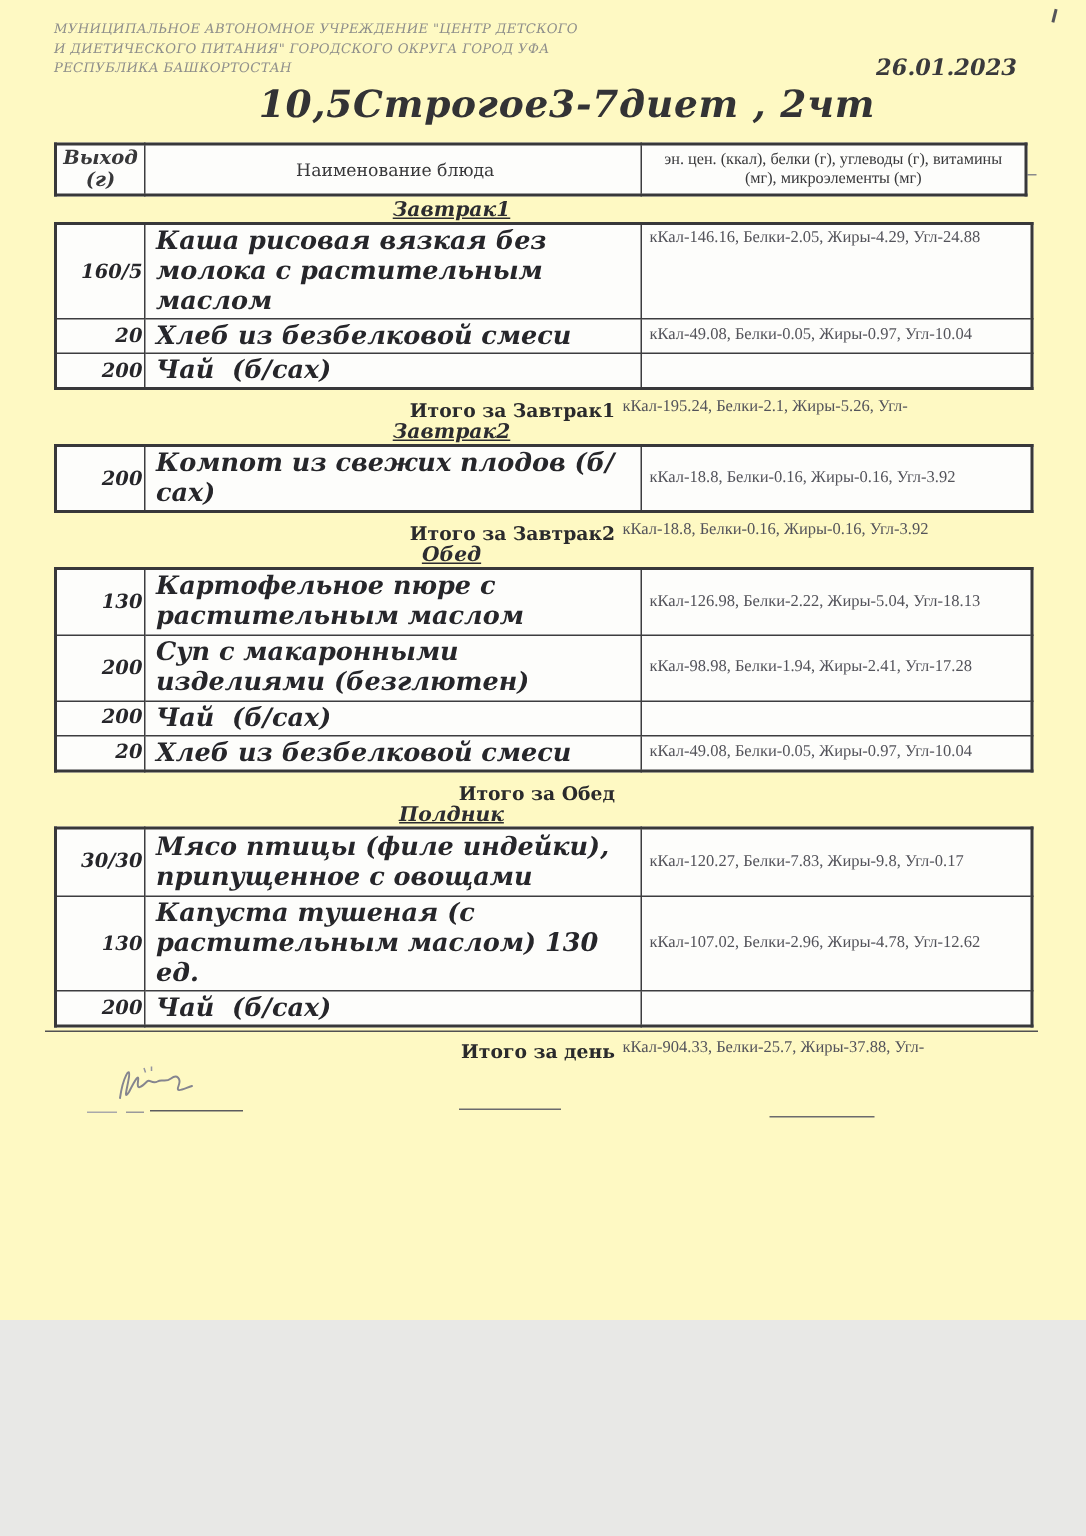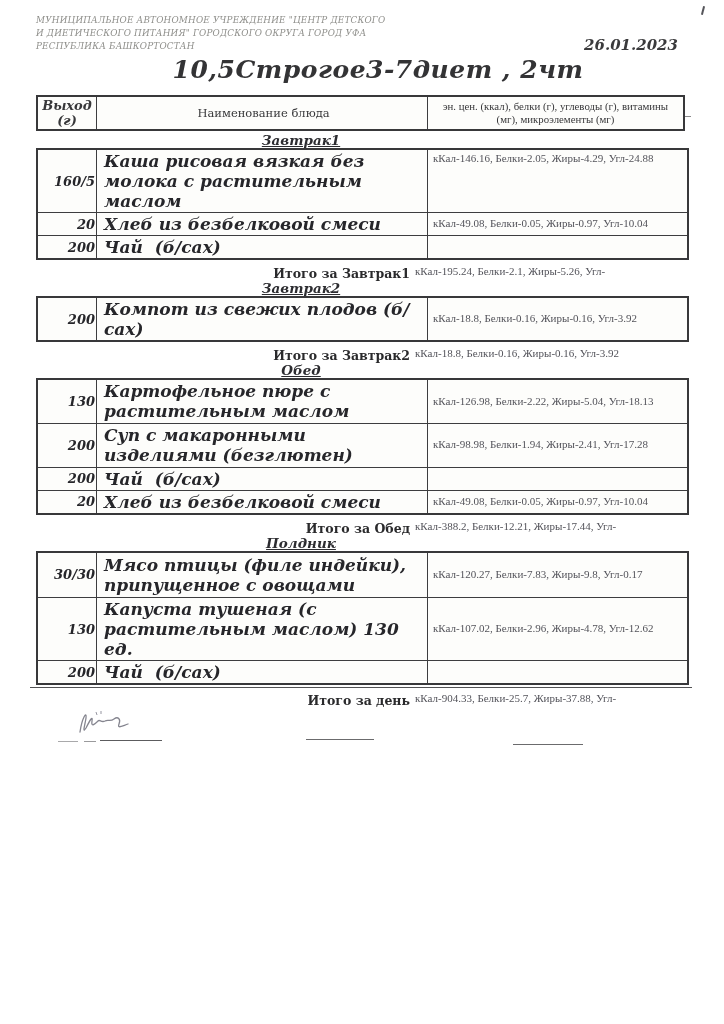--- a/index.html
+++ b/index.html
@@ -1,18 +1,18 @@
 <!DOCTYPE html>
 <html><head>
 <meta charset="utf-8">
 <style>
   html,body{margin:0;padding:0;background:#e8e8e6;}
   .page{
-    position:relative;width:724px;height:1024px;margin:0 auto;
-    background:#ffffff;overflow:hidden;
+    position:relative;width:724px;height:880px;margin:0 auto;
+    background:#fef9c3;overflow:hidden;
     font-family:"DejaVu Serif",serif;color:#2a2a2e;
   }
   
   .org-header{
     position:absolute;left:36px;top:14px;width:360px;
     font-size:8.8px;font-style:italic;color:#8f8f8b;
     line-height:1.5;letter-spacing:0.2px;
   }
   .doc-date{
     position:absolute;right:46px;top:36px;
@@ -163,21 +163,20 @@
       </tr>
       <tr class="h23">
         <td class="c-portion">20</td>
         <td class="c-dish">Хлеб из безбелковой смеси</td>
         <td class="c-nutr">кКал-49.08, Белки-0.05, Жиры-0.97, Угл-10.04</td>
       </tr>
     </tbody>
       </table>
     <div class="total-line">
       <span class="t-label">Итого за Обед</span>
-      <span class="t-value">кКал-388.2, Белки-12.21, Жиры-17.44, Угл-</span>
     </div>
 
     <div class="section-head">Полдник</div>
     <table class="menu-table">
       <tbody>
           <tr class="h46">
         <td class="c-portion">30/30</td>
         <td class="c-dish">Мясо птицы (филе индейки), припущенное с овощами</td>
         <td class="c-nutr">кКал-120.27, Белки-7.83, Жиры-9.8, Угл-0.17</td>
       </tr>

